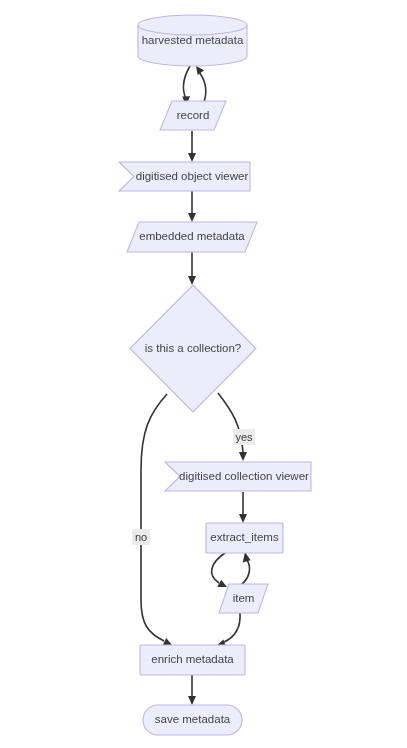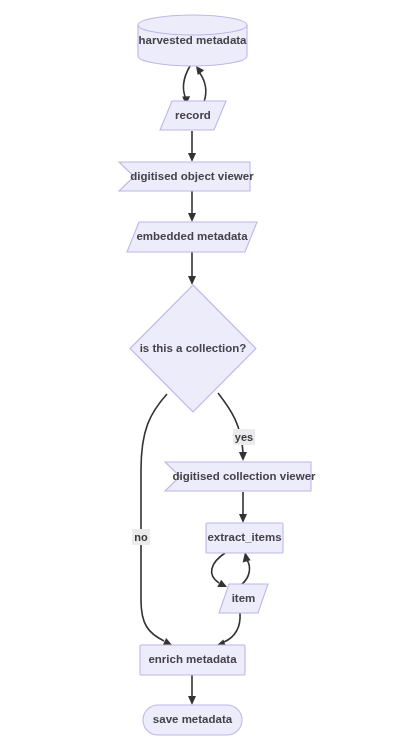--- a/index.html
+++ b/index.html
@@ -10,21 +10,20 @@
   body {
     width: 407px;
     height: 748px;
     font-family: "Liberation Sans", sans-serif;
     overflow: hidden;
   }
   #flowchart-root {
     position: relative;
     width: 407px;
     height: 596px;
-    font-weight: bold;
   }
   svg.diagram {
     position: absolute;
     top: 0;
     left: 0;
     width: 407px;
     height: 748px;
     display: block;
   }
   .node-shape {

